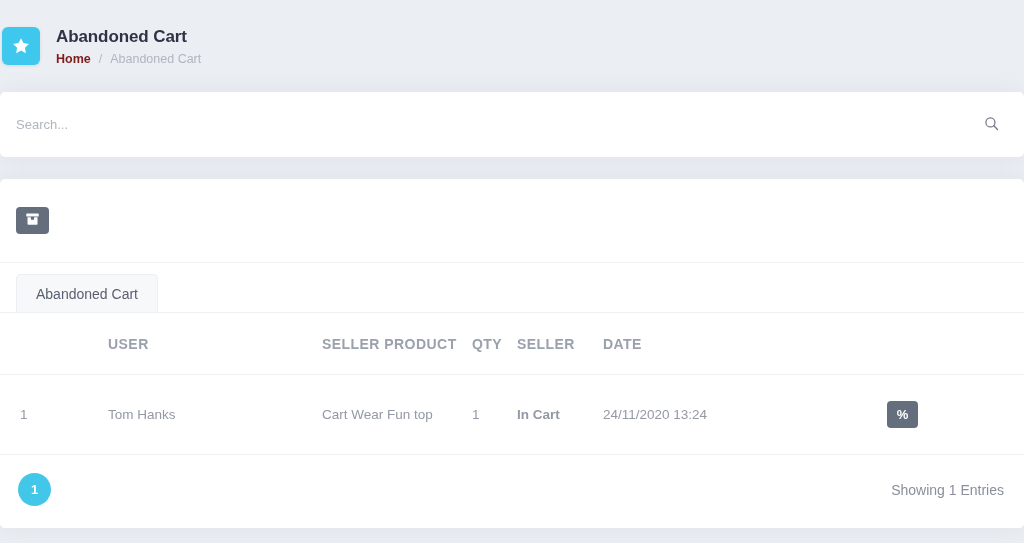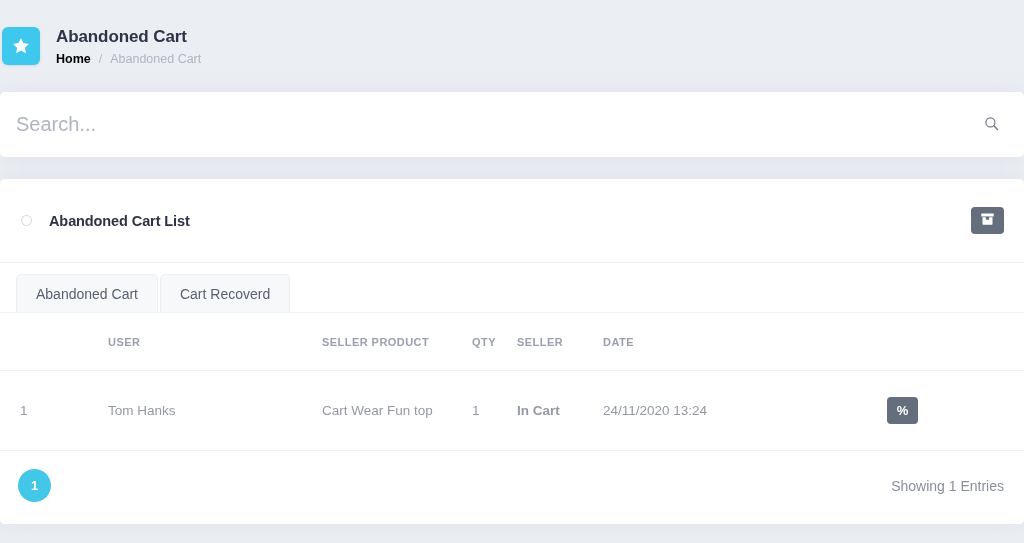--- a/index.html
+++ b/index.html
@@ -58,21 +58,21 @@
   }
 
   .breadcrumb {
     display: flex;
     align-items: center;
     margin-top: 3px;
     font-size: 12.5px;
     line-height: 16px;
   }
   .crumb-home {
-    color: #000000;
+    color: #7f1d1d;
     font-weight: bold;
     text-decoration: none;
     text-align: center;
   }
   .crumb-sep {
     color: #b5bac6;
     margin: 0 8px;
   }
   .crumb-current {
     color: #b0b5c0;
@@ -102,21 +102,21 @@
     background: transparent;
     pointer-events: none;
   }
 
   .search-input {
     flex: 1 1 auto;
     border: none;
     outline: none;
     background: transparent;
     font-family: "Liberation Sans", sans-serif;
-    font-size: 20px;
+    font-size: 13px;
     color: #3f4254;
     padding: 0;
     height: 100%;
   }
   .search-input::placeholder { color: #b0b5bf; }
 
   .search-icon-btn {
     flex: 0 0 auto;
     width: 26px;
     height: 26px;
@@ -217,21 +217,21 @@
 
   
   .data-table {
     width: 100%;
     border-collapse: collapse;
     table-layout: fixed;
   }
 
   .data-table thead th {
     text-align: left;
-    font-size: 11px;
+    font-size: 14px;
     font-weight: bold;
     letter-spacing: 0.45px;
     color: #9aa0ac;
     padding: 23px 0 22px 0;
     border-bottom: 1px solid #eef0f3;
     background: #fff;
   }
 
   .data-table tbody td {
     font-size: 13.5px;
@@ -334,41 +334,34 @@
       </svg>
     </span>
   </button>
 </div>
 
 <div class="gap"></div>
 
 <div class="main-card">
 
   <div class="card-head">
-    <div class="card-head-left">
-      <span class="bullet-circle"></span>
-      <span class="card-title">Abandoned Cart List</span>
-    </div>
     <button class="head-action-btn">
       <span>
         <svg width="15" height="14" viewBox="0 0 24 22" aria-hidden="true">
           <rect x="2" y="2" width="20" height="5" rx="1" fill="#ffffff"></rect>
           <path d="M4 8h16v11a1 1 0 0 1-1 1H5a1 1 0 0 1-1-1z" fill="#ffffff"></path>
           <rect x="9.5" y="7.5" width="5" height="4.6" rx="0.8" fill="#646e7d"></rect>
         </svg>
       </span>
     </button>
   </div>
 
   <div class="tabs-row">
     <div class="tab active">
       <span>Abandoned Cart</span>
-    </div>
-    <div class="tab">
-      <span>Cart Recoverd</span>
     </div>
   </div>
 
   <table class="data-table">
     <thead>
       <tr>
         <th class="col-idx"></th>
         <th class="col-user">USER</th>
         <th class="col-product">SELLER PRODUCT</th>
         <th class="col-qty">QTY</th>

